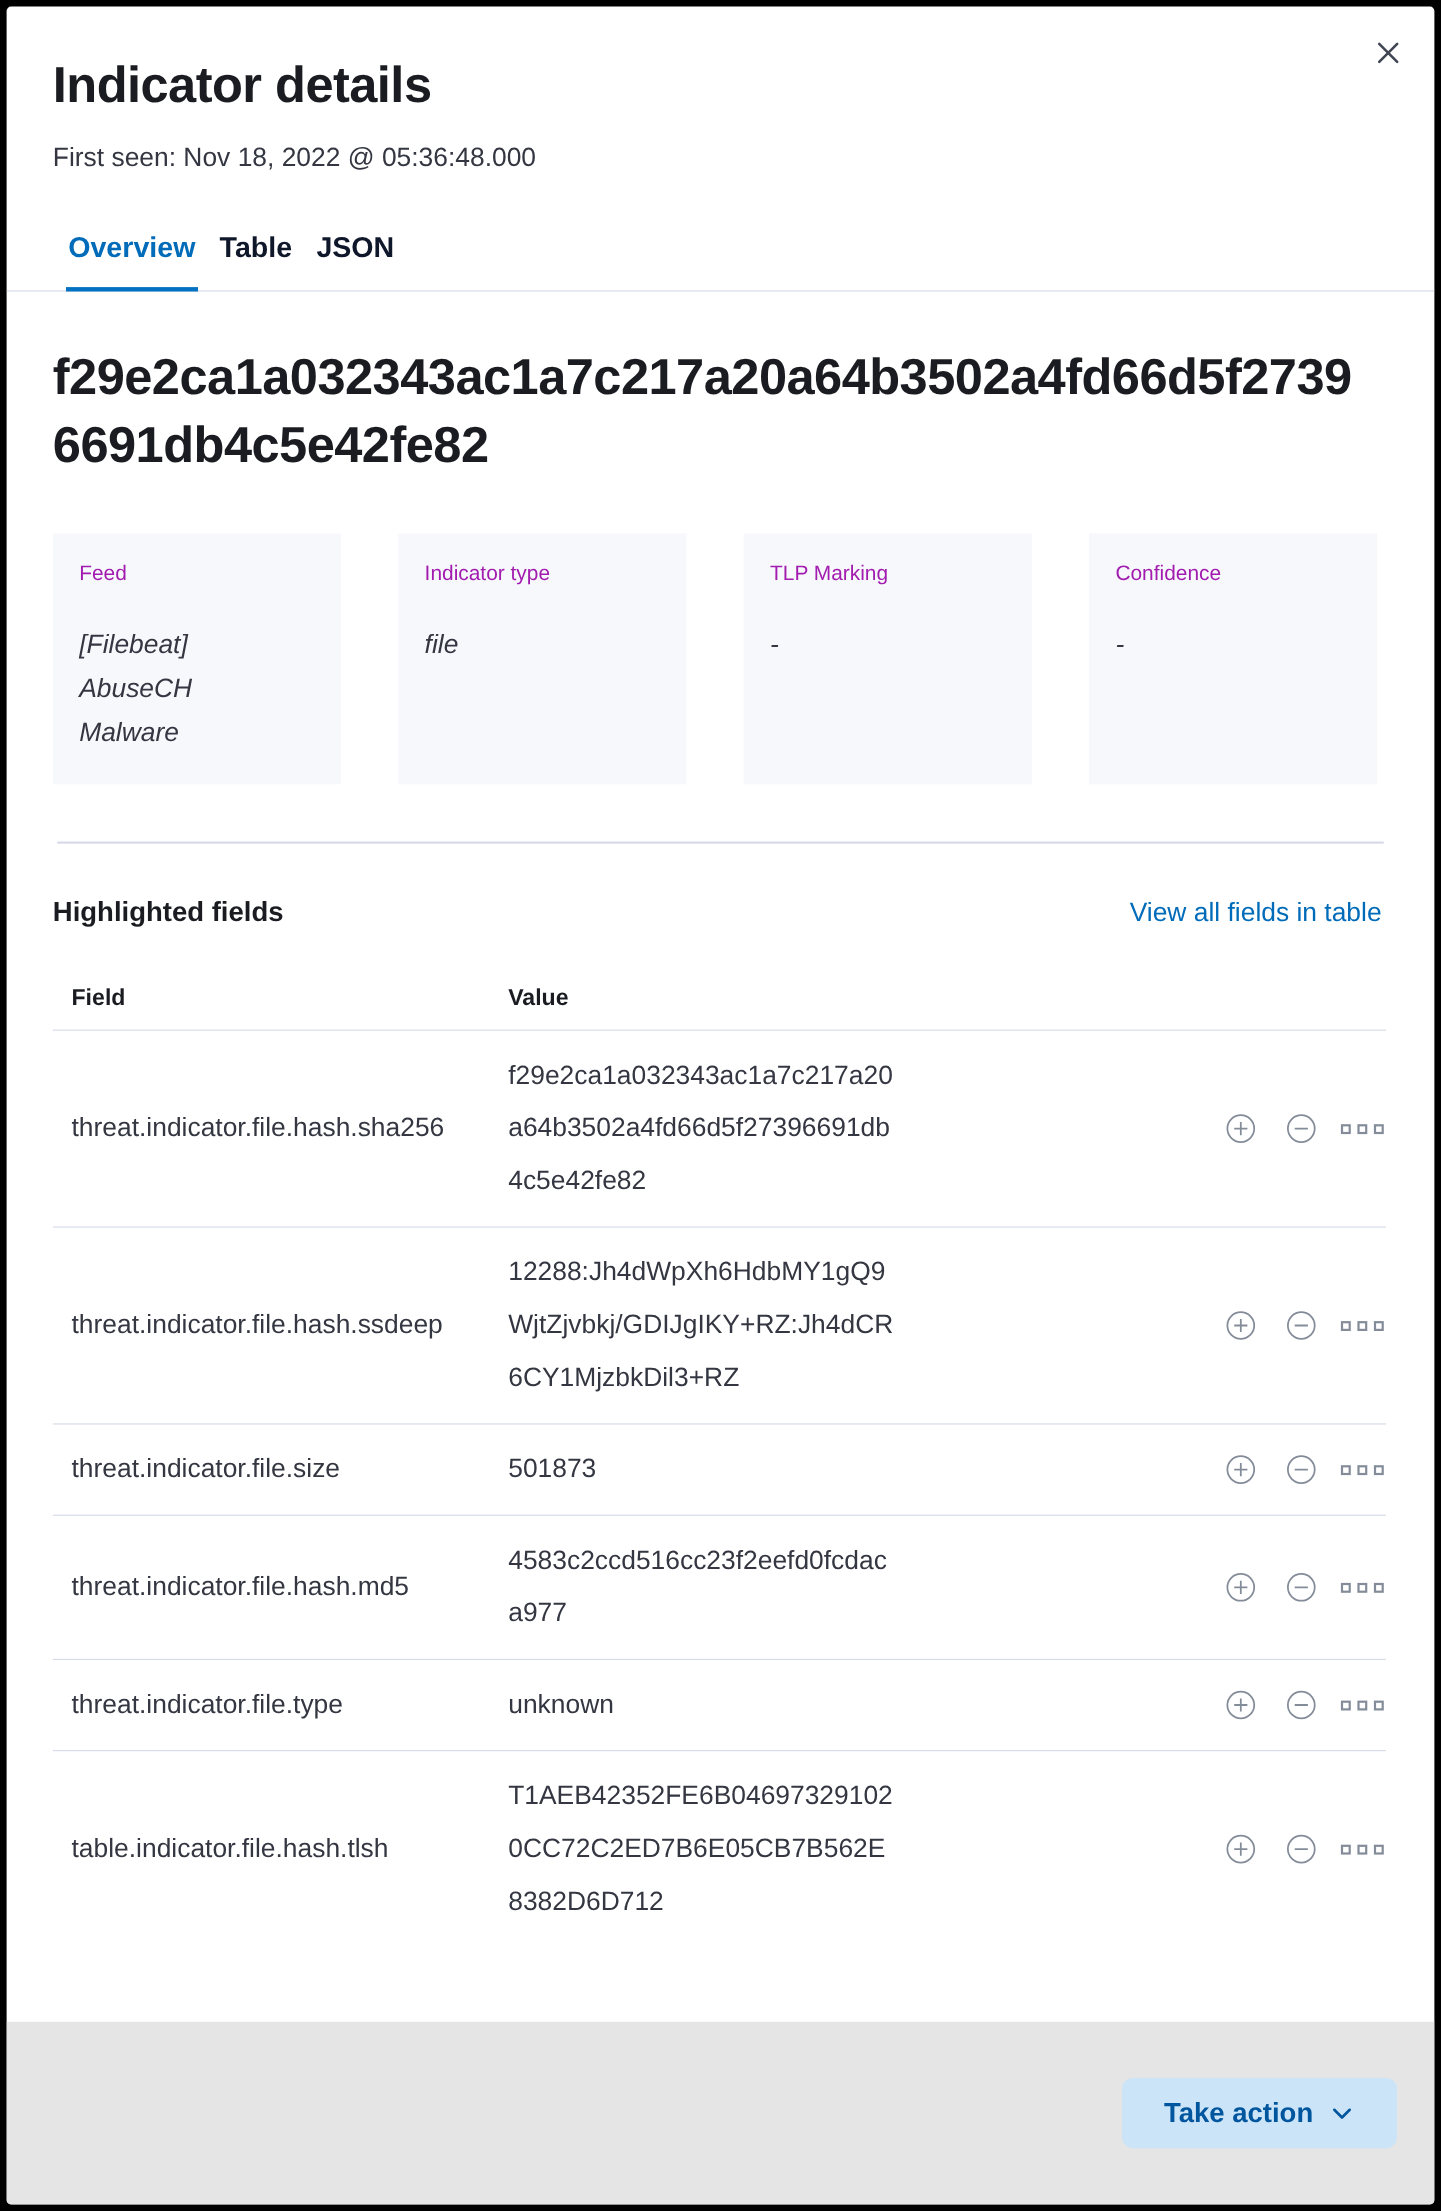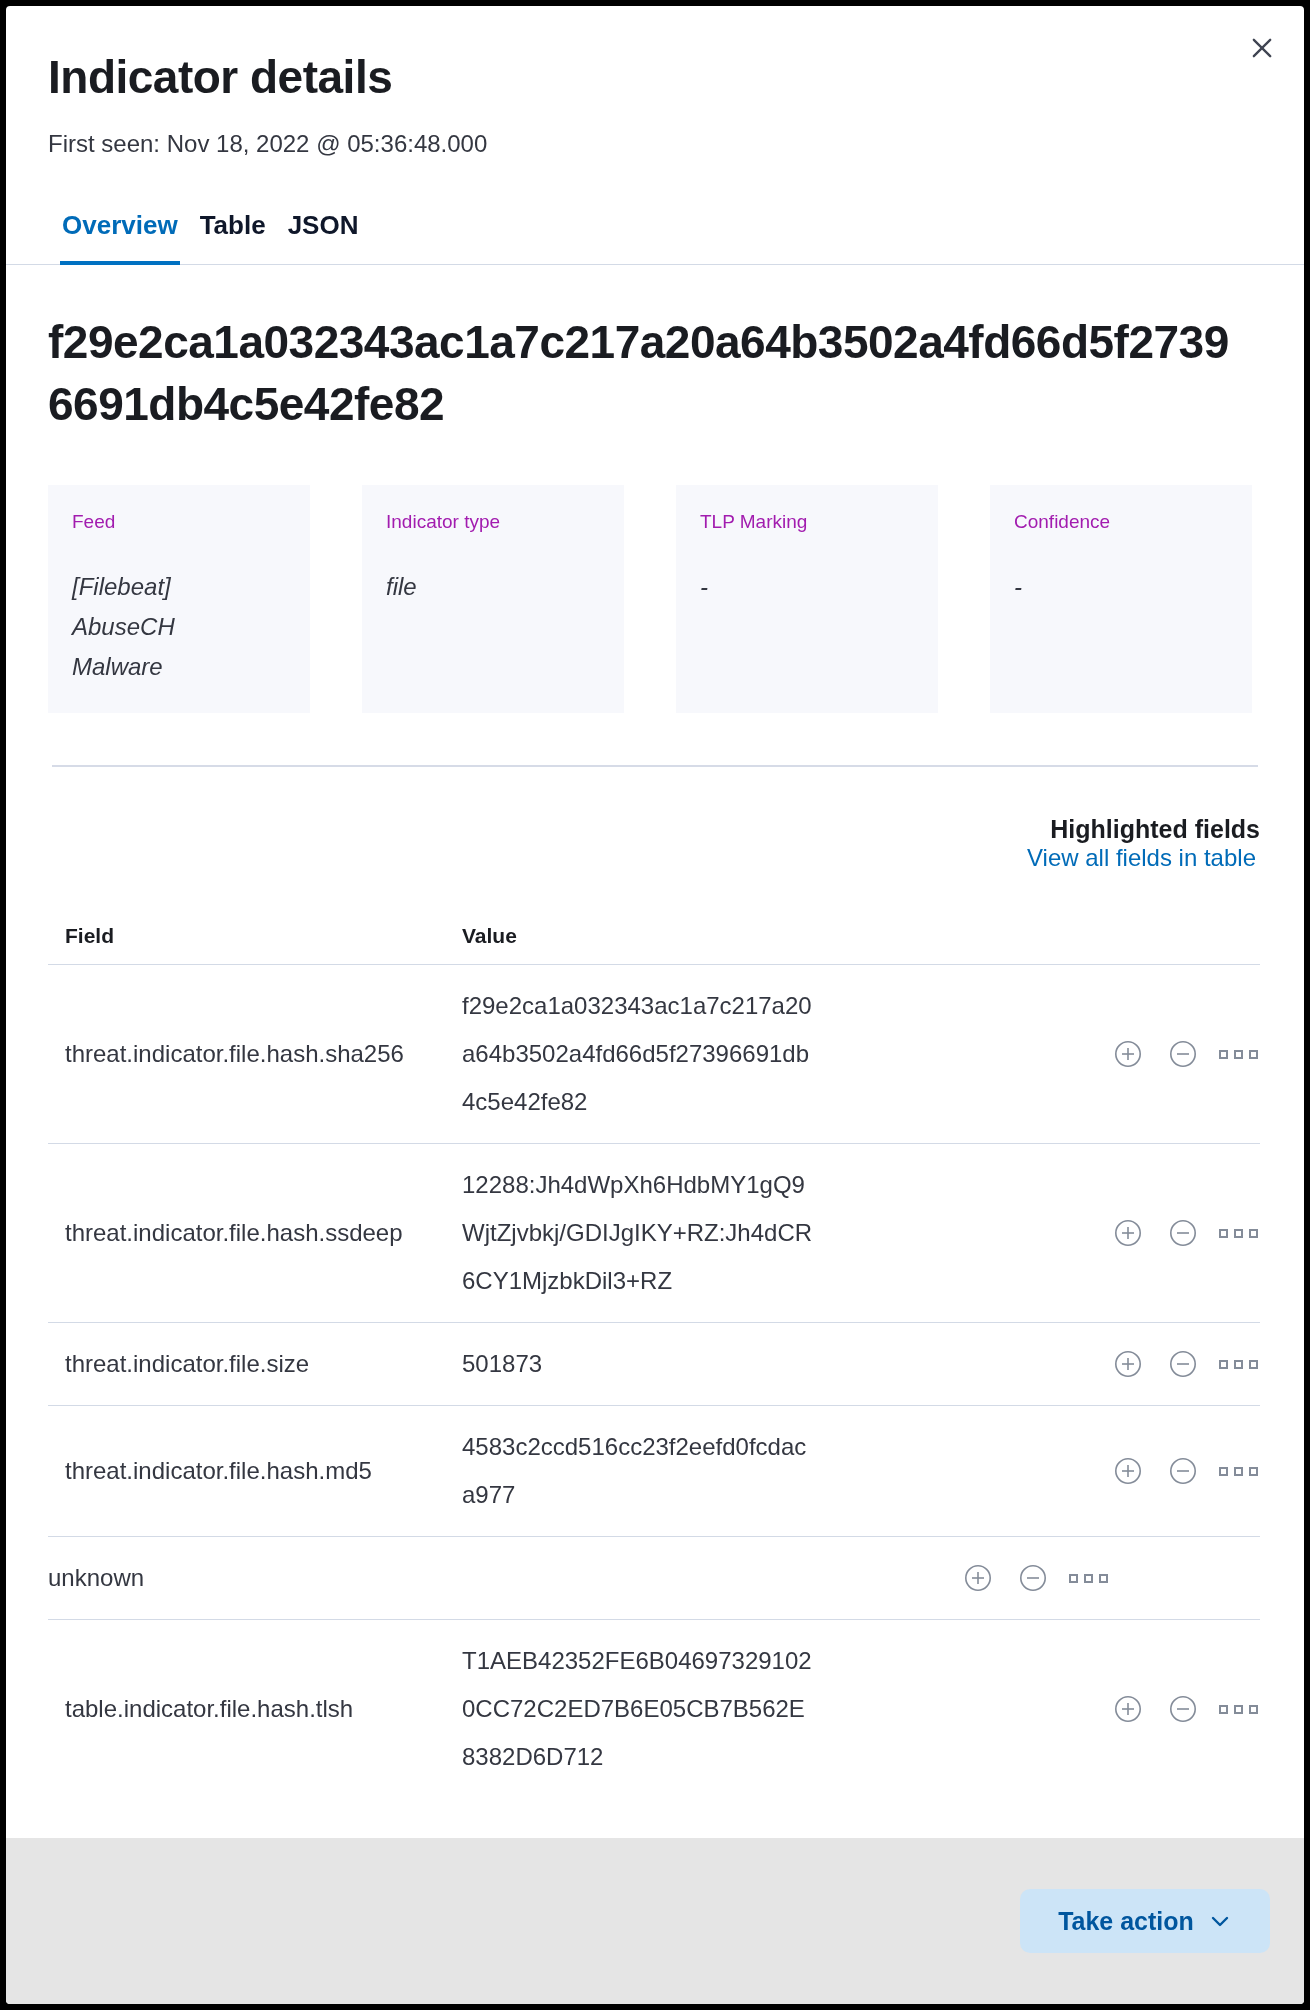--- a/index.html
+++ b/index.html
@@ -103,21 +103,20 @@
     border: none;
     border-top: 2px solid #d6dbe7;
     margin: 52px 2px 0 4px;
   }
   
   .hf-header {
     display: flex;
     justify-content: space-between;
     align-items: flex-end;
     margin-top: 48px;
-    flex-direction: column;
   }
   .hf-title {
     font-size: 25px;
     font-weight: 700;
     color: #1a1c21;
   }
   .hf-link {
     font-size: 24px;
     color: #006bb8;
     text-decoration: none;
@@ -372,20 +371,21 @@
               <span class="boxes">
                 <span></span>
                 <span></span>
                 <span></span>
               </span>
             </button>
         </div>
       </div>
 
       <div class="t-row">
+        <div class="cell-field">threat.indicator.file.type</div>
         <div class="cell-value">unknown</div>
         <div class="cell-actions">
           <button class="icon-btn">
               <svg width="28" height="28" viewBox="0 0 28 28" fill="none" stroke="#848c99" stroke-width="1.6">
                 <circle cx="14" cy="14" r="12.2"></circle>
                 <line x1="8" y1="14" x2="20" y2="14"></line>
                 <line x1="14" y1="8" x2="14" y2="20"></line>
               </svg>
             </button>
           <button class="icon-btn">

